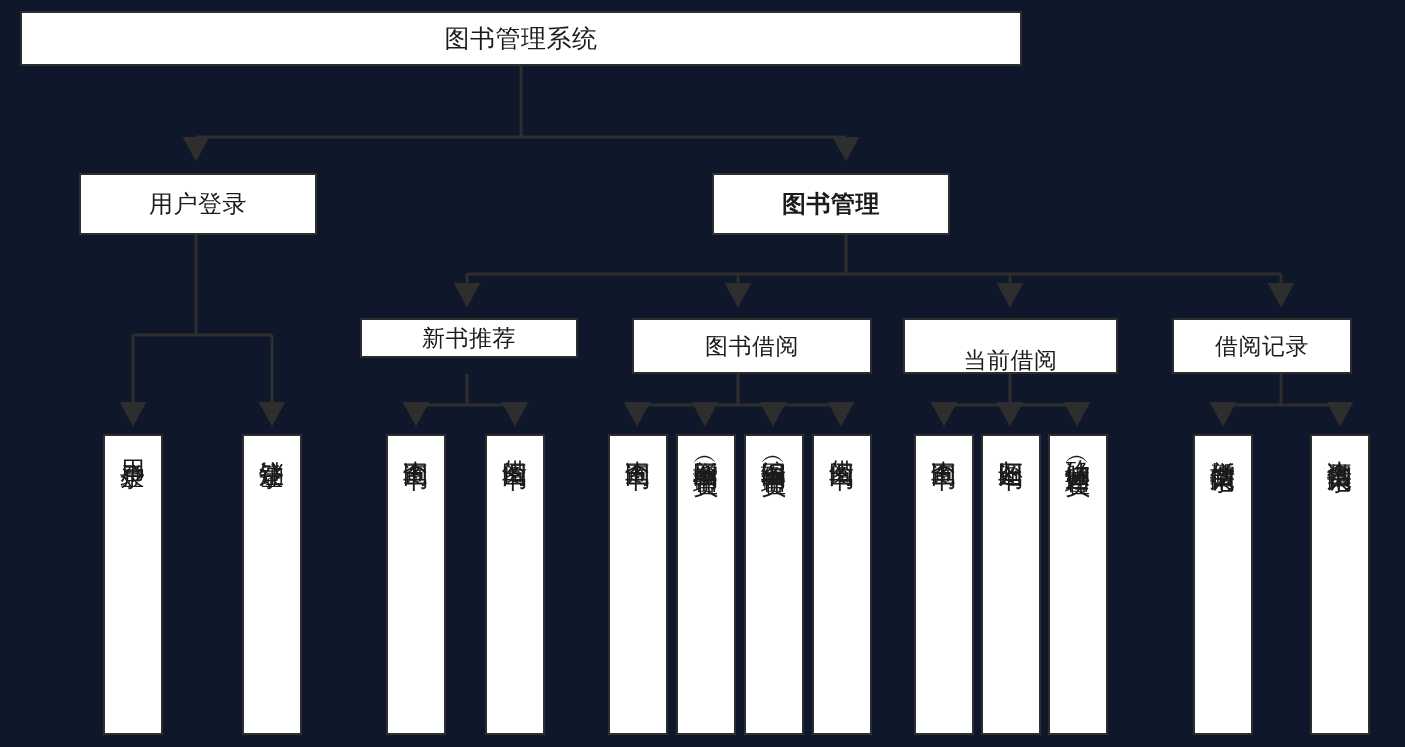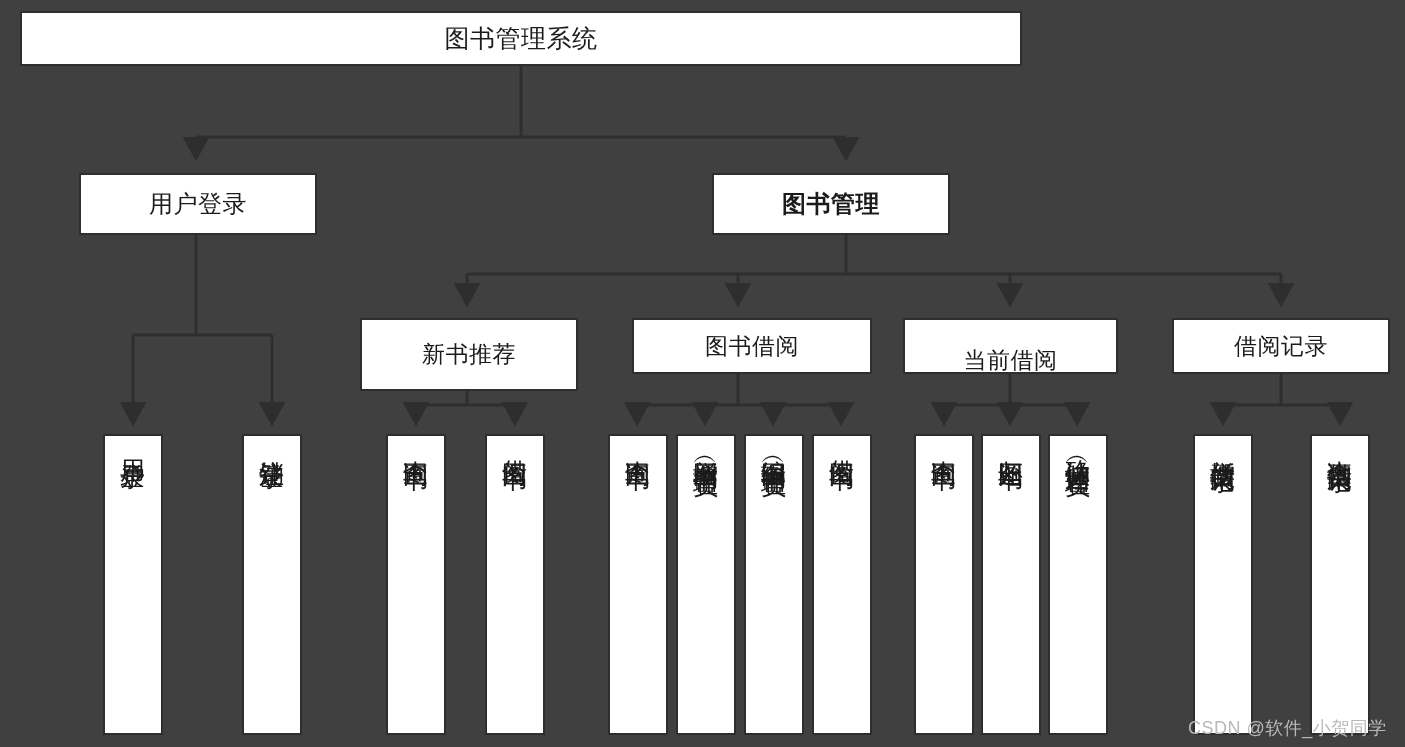--- a/index.html
+++ b/index.html
@@ -4,21 +4,21 @@
 <style>
   html, body {
     margin: 0;
     padding: 0;
     background: #ffffff;
   }
   #canvas {
     position: relative;
     width: 1405px;
     height: 747px;
-    background: #404040;
+    background: #0f172a;
     font-family: "Liberation Sans", "DejaVu Sans", sans-serif;
     overflow: hidden;
   }
   #wires {
     position: absolute;
     left: 0;
     top: 0;
     width: 1405px;
     height: 747px;
     pointer-events: none;
@@ -129,30 +129,30 @@
     <span class="node-label">图书管理系统</span>
   </div>
 
   <div class="node lvl1" style="left:79px; top:173px; width:238px; height:62px;">
     <span class="node-label">用户登录</span>
   </div>
   <div class="node lvl1" style="left:712px; top:173px; width:238px; height:62px;font-weight:bold;">
     <span class="node-label">图书管理</span>
   </div>
 
-  <div class="node lvl2" style="left:360px; top:318px; width:218px; height:73px;">
+  <div class="node lvl2" style="left:360px; top:318px; width:218px; height:40px;">
     <span class="node-label">新书推荐</span>
   </div>
   <div class="node lvl2" style="left:632px; top:318px; width:240px; height:56px;">
     <span class="node-label">图书借阅</span>
   </div>
   <div class="node lvl2" style="left:903px; top:318px; width:215px; height:56px;align-items:flex-end;">
     <span class="node-label">当前借阅</span>
   </div>
-  <div class="node lvl2" style="left:1172px; top:318px; width:218px; height:56px;">
+  <div class="node lvl2" style="left:1172px; top:318px; width:180px; height:56px;">
     <span class="node-label">借阅记录</span>
   </div>
 
   <div class="node leaf" style="left:103px; top:434px; width:60px; height:301px;">
     <span class="node-label">用户登录</span>
   </div>
   <div class="node leaf" style="left:242px; top:434px; width:60px; height:301px;">
     <span class="node-label">注销登录</span>
   </div>
 
@@ -186,15 +186,14 @@
     <span class="node-label">确认归还（管理员）</span>
   </div>
 
   <div class="node leaf" style="left:1193px; top:434px; width:60px; height:301px;">
     <span class="node-label">新增借阅记录</span>
   </div>
   <div class="node leaf" style="left:1310px; top:434px; width:60px; height:301px;">
     <span class="node-label">查询借阅记录</span>
   </div>
 
-  <div class="watermark">CSDN @软件_小贺同学</div>
 
 </div>
 
 </body></html>

